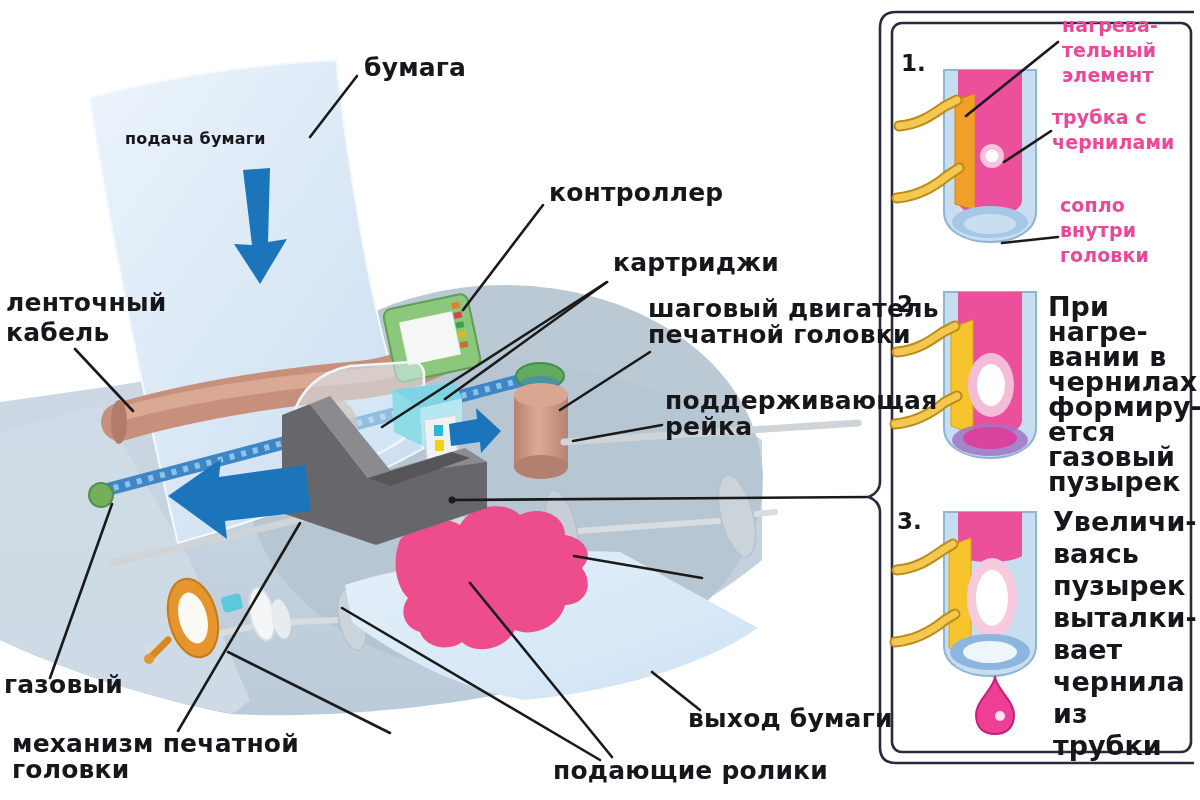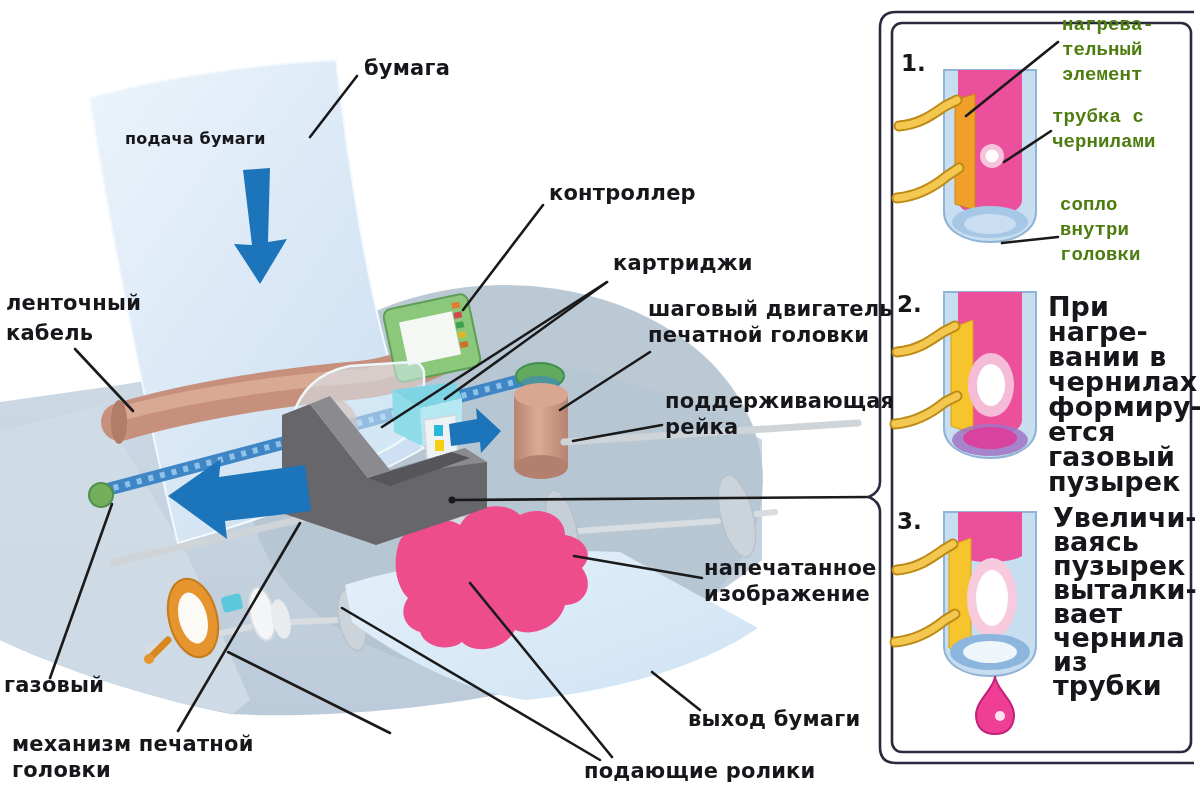--- a/index.html
+++ b/index.html
@@ -1,23 +1,23 @@
 <!DOCTYPE html>
 <html><head>
 <meta charset="utf-8">
 <style>
   html,body{margin:0;padding:0;background:#fff;}
   .stage{position:relative;width:1200px;height:800px;background:#ffffff;overflow:hidden;
          font-family:"DejaVu Sans","Liberation Sans",sans-serif;}
   .stage svg{position:absolute;left:0;top:0;}
-  .label{position:absolute;font-weight:bold;font-size:21px;line-height:26px;color:#17171b;
+  .label{position:absolute;font-weight:bold;font-size:25px;line-height:26px;color:#17171b;
          white-space:pre-line;letter-spacing:.2px;z-index:5;}
   .label.big{font-size:16px;}
-  .panel-label{position:absolute;font-weight:bold;font-size:19px;line-height:25px;color:#4d7c0f;
-         white-space:pre-line;letter-spacing:.1px;z-index:5;font-family:Liberation Mono, monospace;}
+  .panel-label{position:absolute;font-weight:bold;font-size:19px;line-height:25px;color:#ec4899;
+         white-space:pre-line;letter-spacing:.1px;z-index:5;}
   .panel-text{position:absolute;font-weight:bold;font-size:27px;line-height:25px;color:#17171b;
          white-space:pre-line;z-index:5;}
   .step-num{position:absolute;font-weight:bold;font-size:23px;color:#17171b;z-index:5;}
 </style>
 </head>
 <body>
 
 <div class="stage">
 
 <svg width="1200" height="800" viewBox="0 0 1200 800">
@@ -217,47 +217,45 @@
 <div class="label" style="left:364px;top:55px;">бумага</div>
 <div class="label big" style="left:125px;top:126px;">подача бумаги</div>
 <div class="label" style="left:549px;top:180px;">контроллер</div>
 <div class="label" style="left:613px;top:250px;">картриджи</div>
 <div class="label" style="left:648px;top:296px;">шаговый двигатель
 печатной головки</div>
 <div class="label" style="left:665px;top:388px;">поддерживающая
 рейка</div>
 <div class="label" style="left:6px;top:288px;line-height:30px;">ленточный
 кабель</div>
-<div class="label" style="left:704px;top:555px;">напечатанное
-изображение</div>
 <div class="label" style="left:4px;top:672px;">газовый</div>
 <div class="label" style="left:12px;top:731px;">механизм печатной
 головки</div>
-<div class="label" style="left:553px;top:758px;margin-left:31px;">подающие ролики</div>
+<div class="label" style="left:553px;top:758px;">подающие ролики</div>
 <div class="label" style="left:688px;top:706px;">выход бумаги</div>
 
 <div class="step-num" style="left:901px;top:50px;">1.</div>
 <div class="panel-label" style="left:1062px;top:13px;">нагрева-
 тельный
 элемент</div>
 <div class="panel-label" style="left:1052px;top:105px;">трубка с
 чернилами</div>
 <div class="panel-label" style="left:1060px;top:193px;">сопло
 внутри
 головки</div>
 <div class="step-num" style="left:897px;top:291px;">2.</div>
 <div class="panel-text" style="left:1048px;top:294px;">При нагре-
 вании в
 чернилах
 формиру-
 ется
 газовый
 пузырек</div>
 <div class="step-num" style="left:897px;top:508px;">3.</div>
-<div class="panel-text" style="left:1053px;top:506px;line-height:24px;">Увеличи-
+<div class="panel-text" style="left:1053px;top:506px;line-height:32px;">Увеличи-
 ваясь
 пузырек
 выталки-
 вает
 чернила
 из трубки</div>
 
 </div>
 
 </body></html>

